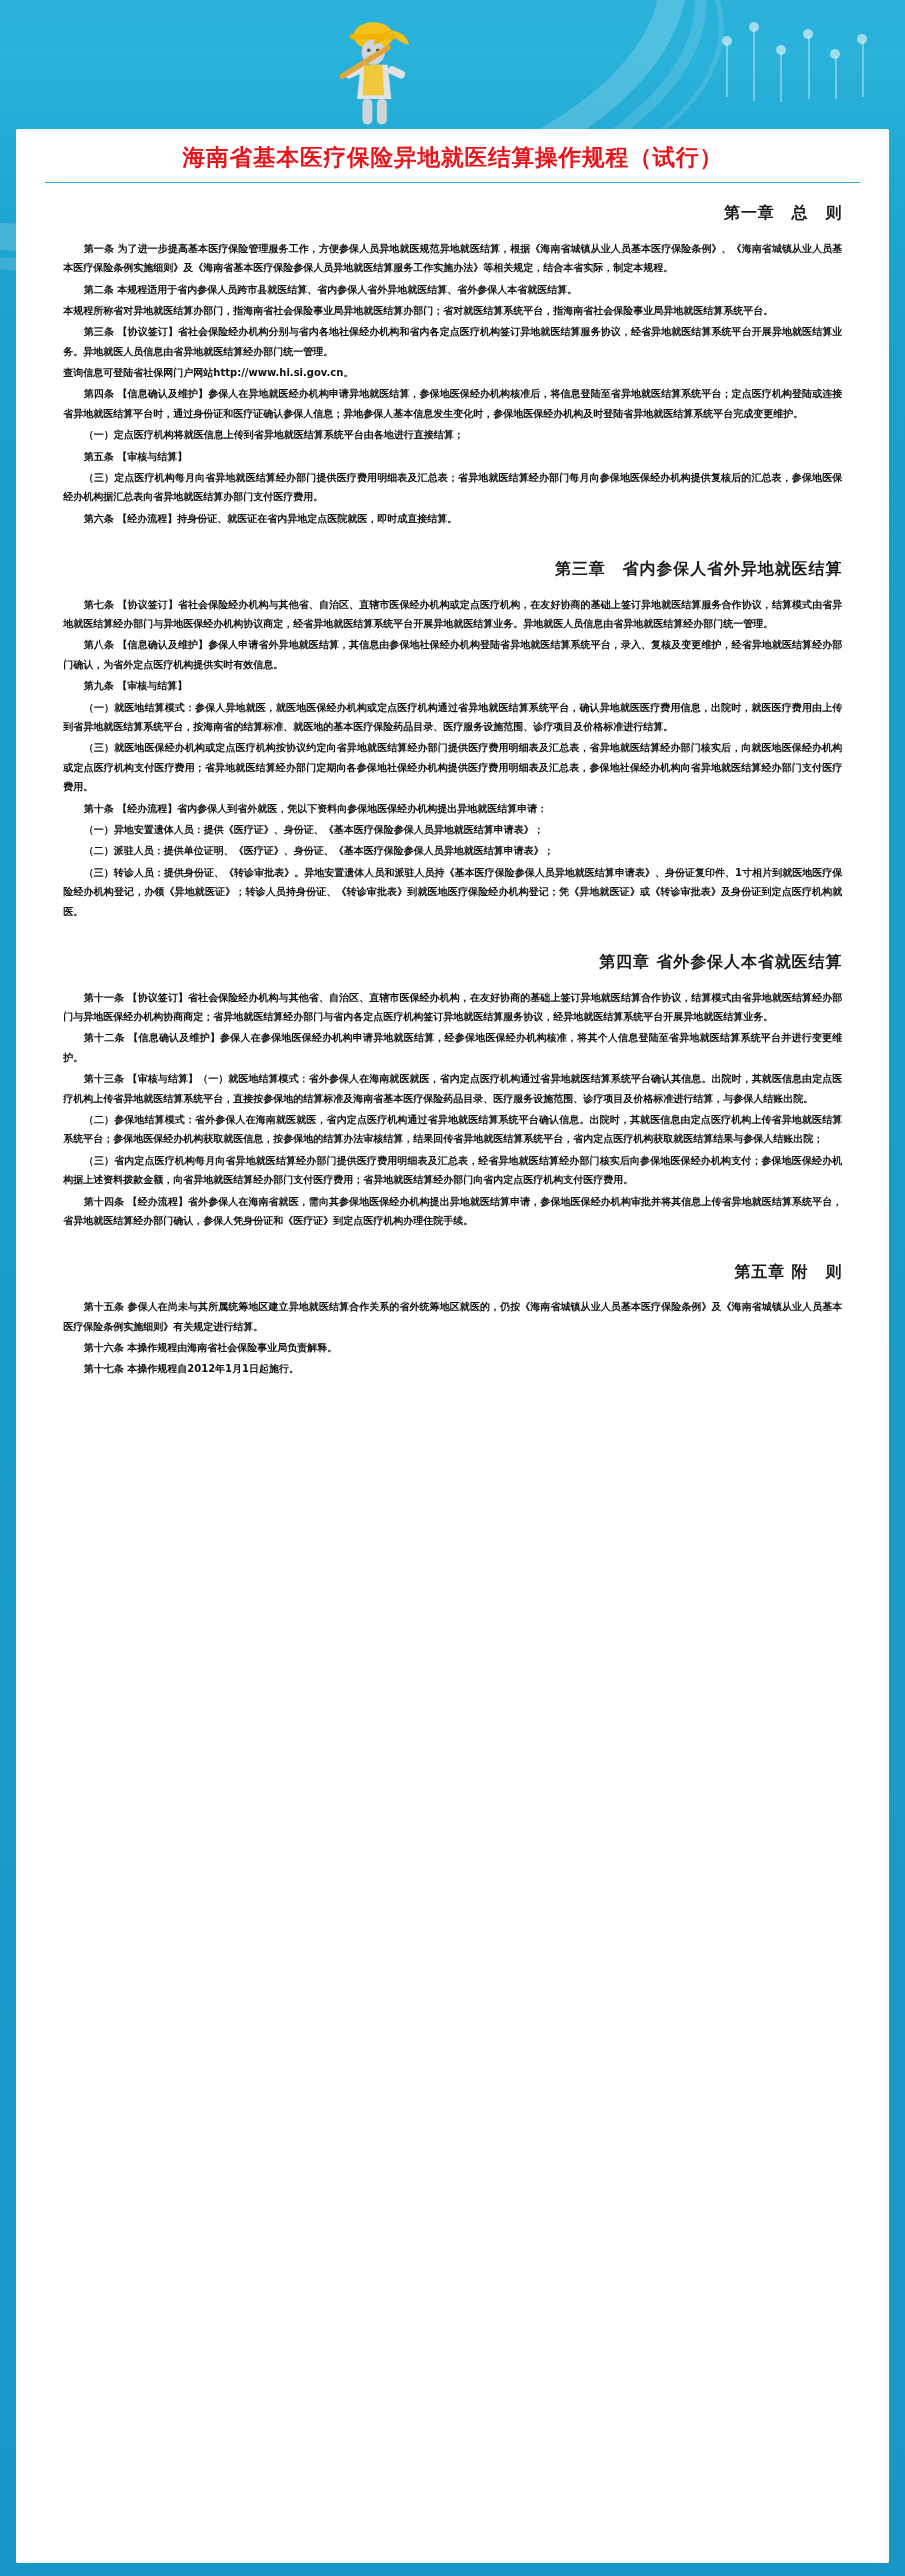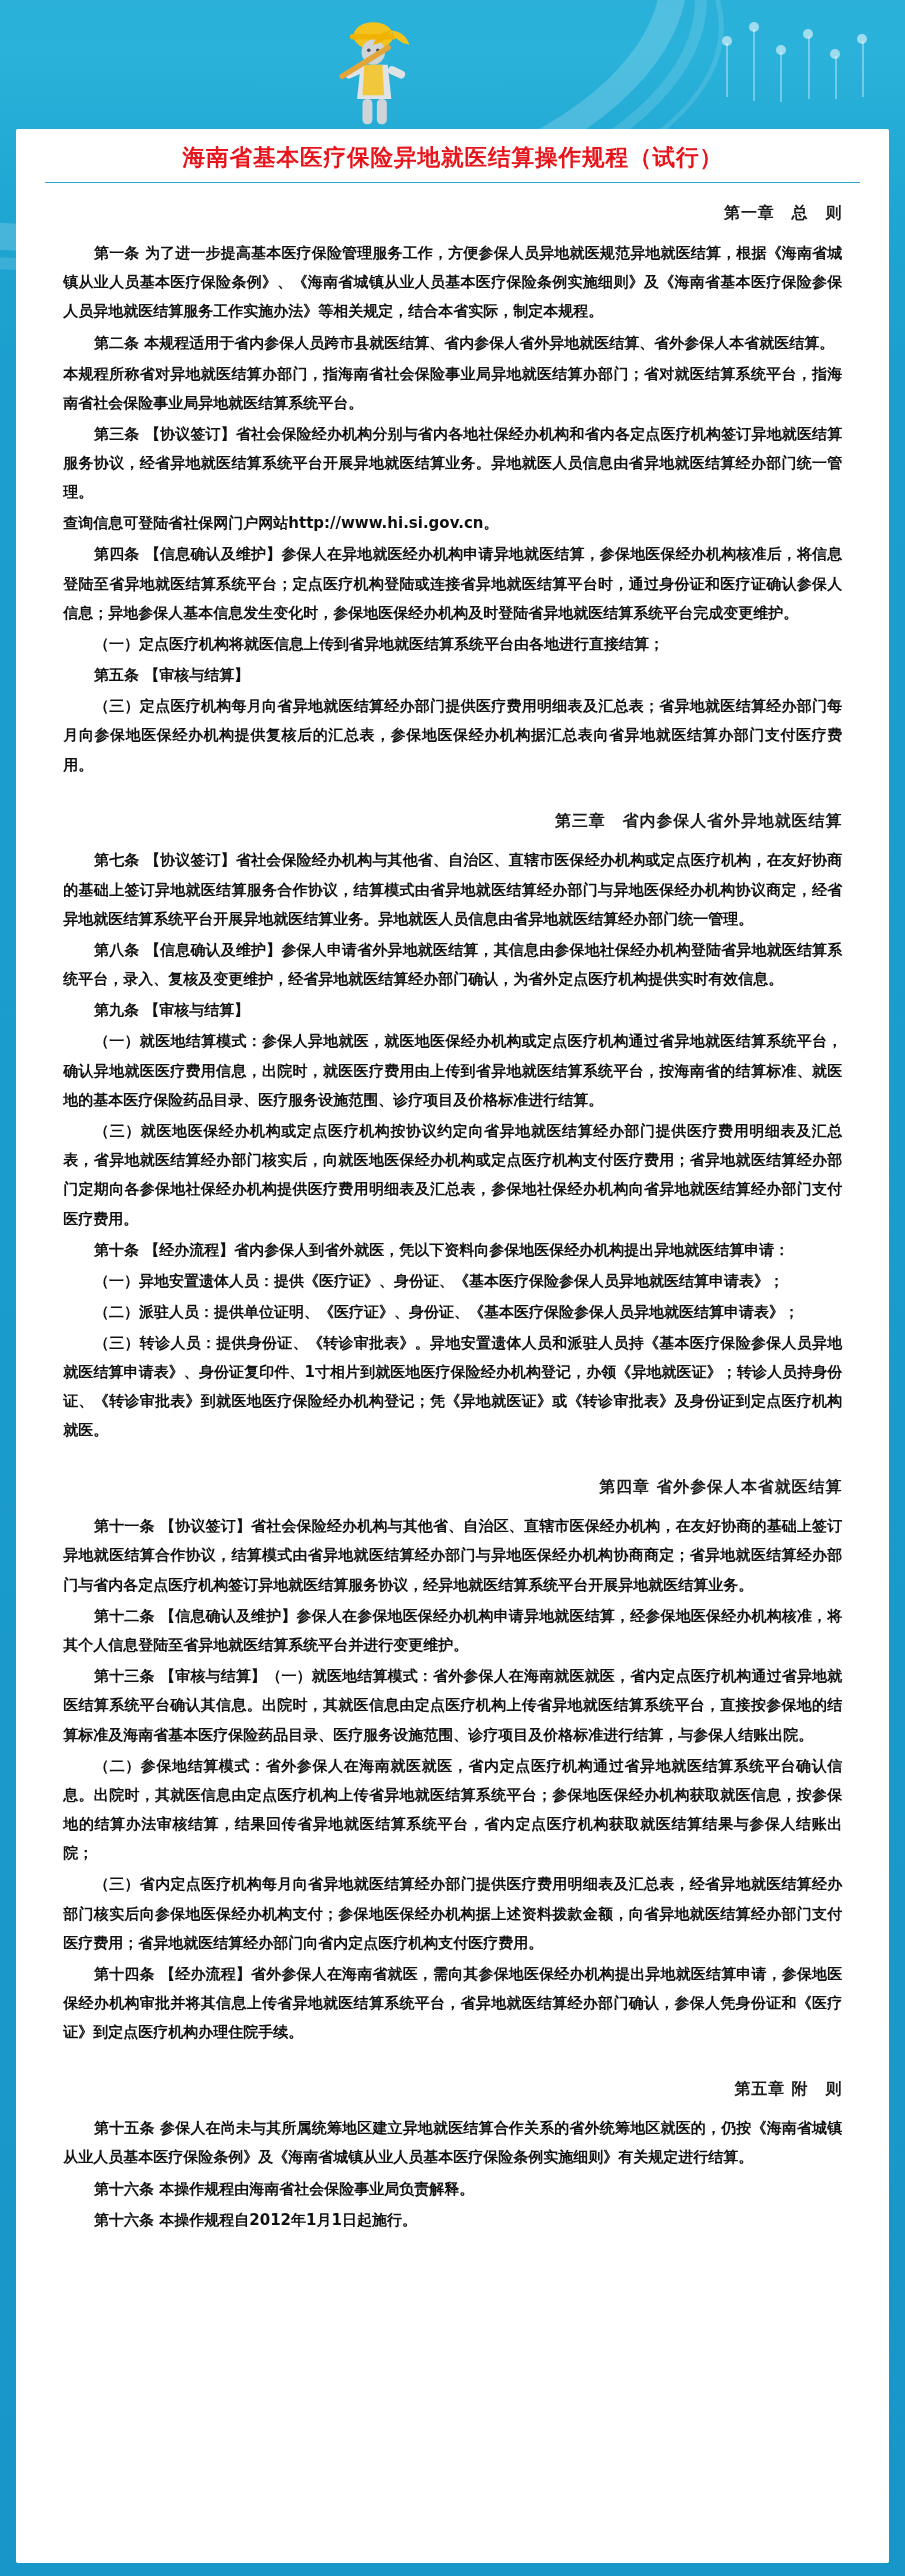--- a/index.html
+++ b/index.html
@@ -74,21 +74,21 @@
     text-align: right;
     font-size: 16px;
     font-weight: bold;
     color: #1b1b1b;
     margin: 31px 0 14.5px 0;
     letter-spacing: 0.9px;
     font-family: "DejaVu Sans", "Liberation Sans", sans-serif;
   }
   h2.chapter.first { margin-top: 20px; }
   p.para {
-    font-size: 15px;
+    font-size: 10px;
     line-height: 1.95;
     color: #111111;
     margin: 0 0 1.8px 0;
     text-align: justify;
     text-indent: 2.05em;
     font-family: "DejaVu Sans", "Liberation Sans", sans-serif;
     font-weight: bold;
   }
   p.para.noindent { text-indent: 0; }
   p.para.sub { text-indent: 2.05em; }
@@ -155,20 +155,21 @@
       <p class="para">第一条  为了进一步提高基本医疗保险管理服务工作，方便参保人员异地就医规范异地就医结算，根据《海南省城镇从业人员基本医疗保险条例》、《海南省城镇从业人员基本医疗保险条例实施细则》及《海南省基本医疗保险参保人员异地就医结算服务工作实施办法》等相关规定，结合本省实际，制定本规程。</p>
       <p class="para">第二条  本规程适用于省内参保人员跨市县就医结算、省内参保人省外异地就医结算、省外参保人本省就医结算。</p>
       <p class="para noindent">本规程所称省对异地就医结算办部门，指海南省社会保险事业局异地就医结算办部门；省对就医结算系统平台，指海南省社会保险事业局异地就医结算系统平台。</p>
 
       <p class="para">第三条  【协议签订】省社会保险经办机构分别与省内各地社保经办机构和省内各定点医疗机构签订异地就医结算服务协议，经省异地就医结算系统平台开展异地就医结算业务。异地就医人员信息由省异地就医结算经办部门统一管理。</p>
       <p class="para noindent">查询信息可登陆省社保网门户网站http://www.hi.si.gov.cn。</p>
       <p class="para">第四条  【信息确认及维护】参保人在异地就医经办机构申请异地就医结算，参保地医保经办机构核准后，将信息登陆至省异地就医结算系统平台；定点医疗机构登陆或连接省异地就医结算平台时，通过身份证和医疗证确认参保人信息；异地参保人基本信息发生变化时，参保地医保经办机构及时登陆省异地就医结算系统平台完成变更维护。</p>
       <p class="para sub">（一）定点医疗机构将就医信息上传到省异地就医结算系统平台由各地进行直接结算；</p>
       <p class="para">第五条  【审核与结算】</p>
       <p class="para sub">（三）定点医疗机构每月向省异地就医结算经办部门提供医疗费用明细表及汇总表；省异地就医结算经办部门每月向参保地医保经办机构提供复核后的汇总表，参保地医保经办机构据汇总表向省异地就医结算办部门支付医疗费用。</p>
+      <p class="para">第六条  【经办流程】持身份证、就医证在省内异地定点医院就医，即时成直接结算。</p>
 
       <h2 class="chapter">第三章　省内参保人省外异地就医结算</h2>
       <p class="para">第七条  【协议签订】省社会保险经办机构与其他省、自治区、直辖市医保经办机构或定点医疗机构，在友好协商的基础上签订异地就医结算服务合作协议，结算模式由省异地就医结算经办部门与异地医保经办机构协议商定，经省异地就医结算系统平台开展异地就医结算业务。异地就医人员信息由省异地就医结算经办部门统一管理。</p>
       <p class="para">第八条  【信息确认及维护】参保人申请省外异地就医结算，其信息由参保地社保经办机构登陆省异地就医结算系统平台，录入、复核及变更维护，经省异地就医结算经办部门确认，为省外定点医疗机构提供实时有效信息。</p>
       <p class="para">第九条  【审核与结算】</p>
       <p class="para sub">（一）就医地结算模式：参保人异地就医，就医地医保经办机构或定点医疗机构通过省异地就医结算系统平台，确认异地就医医疗费用信息，出院时，就医医疗费用由上传到省异地就医结算系统平台，按海南省的结算标准、就医地的基本医疗保险药品目录、医疗服务设施范围、诊疗项目及价格标准进行结算。</p>
       <p class="para sub">（三）就医地医保经办机构或定点医疗机构按协议约定向省异地就医结算经办部门提供医疗费用明细表及汇总表，省异地就医结算经办部门核实后，向就医地医保经办机构或定点医疗机构支付医疗费用；省异地就医结算经办部门定期向各参保地社保经办机构提供医疗费用明细表及汇总表，参保地社保经办机构向省异地就医结算经办部门支付医疗费用。</p>
       <p class="para">第十条  【经办流程】省内参保人到省外就医，凭以下资料向参保地医保经办机构提出异地就医结算申请：</p>
       <p class="para sub">（一）异地安置遗体人员：提供《医疗证》、身份证、《基本医疗保险参保人员异地就医结算申请表》；</p>
       <p class="para sub">（二）派驻人员：提供单位证明、《医疗证》、身份证、《基本医疗保险参保人员异地就医结算申请表》；</p>
@@ -178,18 +179,18 @@
       <p class="para">第十一条  【协议签订】省社会保险经办机构与其他省、自治区、直辖市医保经办机构，在友好协商的基础上签订异地就医结算合作协议，结算模式由省异地就医结算经办部门与异地医保经办机构协商商定；省异地就医结算经办部门与省内各定点医疗机构签订异地就医结算服务协议，经异地就医结算系统平台开展异地就医结算业务。</p>
       <p class="para">第十二条  【信息确认及维护】参保人在参保地医保经办机构申请异地就医结算，经参保地医保经办机构核准，将其个人信息登陆至省异地就医结算系统平台并进行变更维护。</p>
       <p class="para">第十三条  【审核与结算】（一）就医地结算模式：省外参保人在海南就医就医，省内定点医疗机构通过省异地就医结算系统平台确认其信息。出院时，其就医信息由定点医疗机构上传省异地就医结算系统平台，直接按参保地的结算标准及海南省基本医疗保险药品目录、医疗服务设施范围、诊疗项目及价格标准进行结算，与参保人结账出院。</p>
       <p class="para sub">（二）参保地结算模式：省外参保人在海南就医就医，省内定点医疗机构通过省异地就医结算系统平台确认信息。出院时，其就医信息由定点医疗机构上传省异地就医结算系统平台；参保地医保经办机构获取就医信息，按参保地的结算办法审核结算，结果回传省异地就医结算系统平台，省内定点医疗机构获取就医结算结果与参保人结账出院；</p>
       <p class="para sub">（三）省内定点医疗机构每月向省异地就医结算经办部门提供医疗费用明细表及汇总表，经省异地就医结算经办部门核实后向参保地医保经办机构支付；参保地医保经办机构据上述资料拨款金额，向省异地就医结算经办部门支付医疗费用；省异地就医结算经办部门向省内定点医疗机构支付医疗费用。</p>
       <p class="para">第十四条  【经办流程】省外参保人在海南省就医，需向其参保地医保经办机构提出异地就医结算申请，参保地医保经办机构审批并将其信息上传省异地就医结算系统平台，省异地就医结算经办部门确认，参保人凭身份证和《医疗证》到定点医疗机构办理住院手续。</p>
 
       <h2 class="chapter">第五章  附　则</h2>
       <p class="para">第十五条  参保人在尚未与其所属统筹地区建立异地就医结算合作关系的省外统筹地区就医的，仍按《海南省城镇从业人员基本医疗保险条例》及《海南省城镇从业人员基本医疗保险条例实施细则》有关规定进行结算。</p>
       <p class="para">第十六条  本操作规程由海南省社会保险事业局负责解释。</p>
-      <p class="para">第十六条  本操作规程自2012年1月1日起施行。</p>
+      <p class="para">第十七条  本操作规程自2012年1月1日起施行。</p>
 
     </div>
   </div>
 </div>
 
 
 </body></html>

